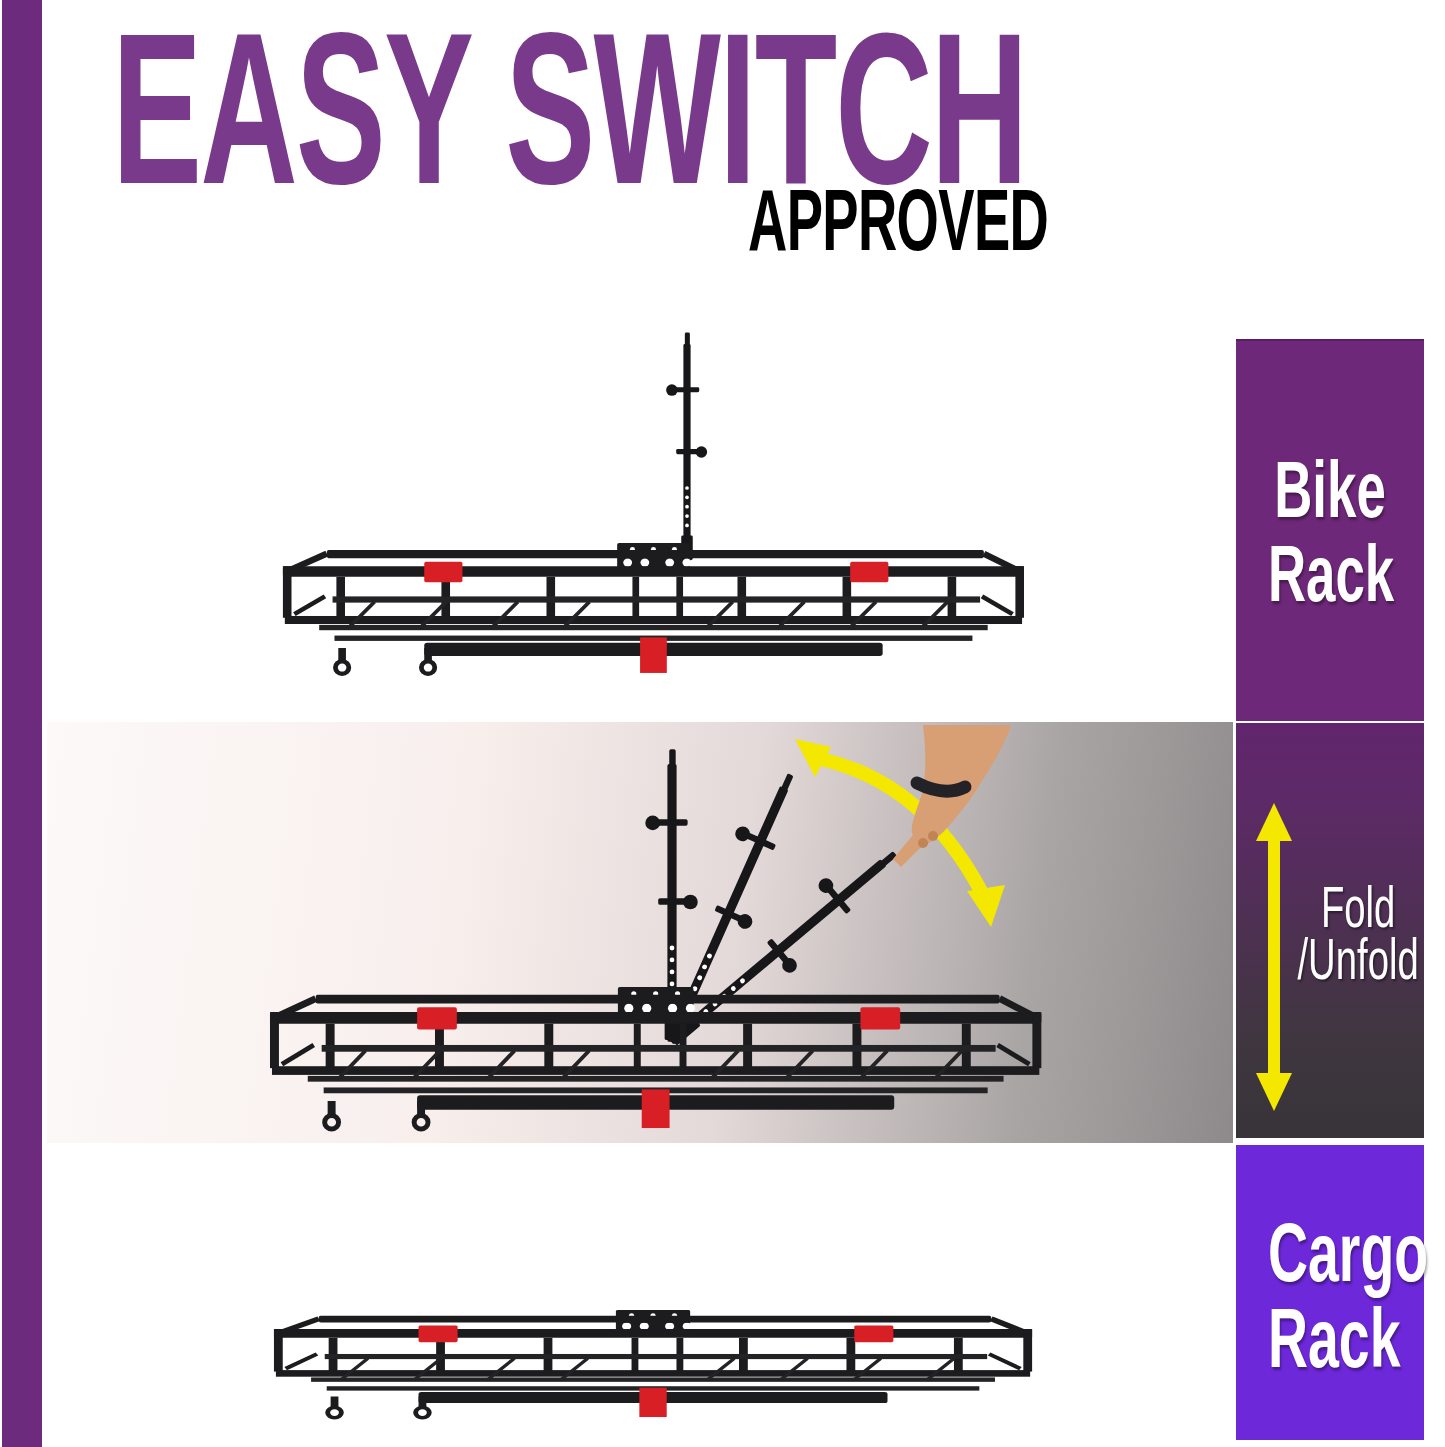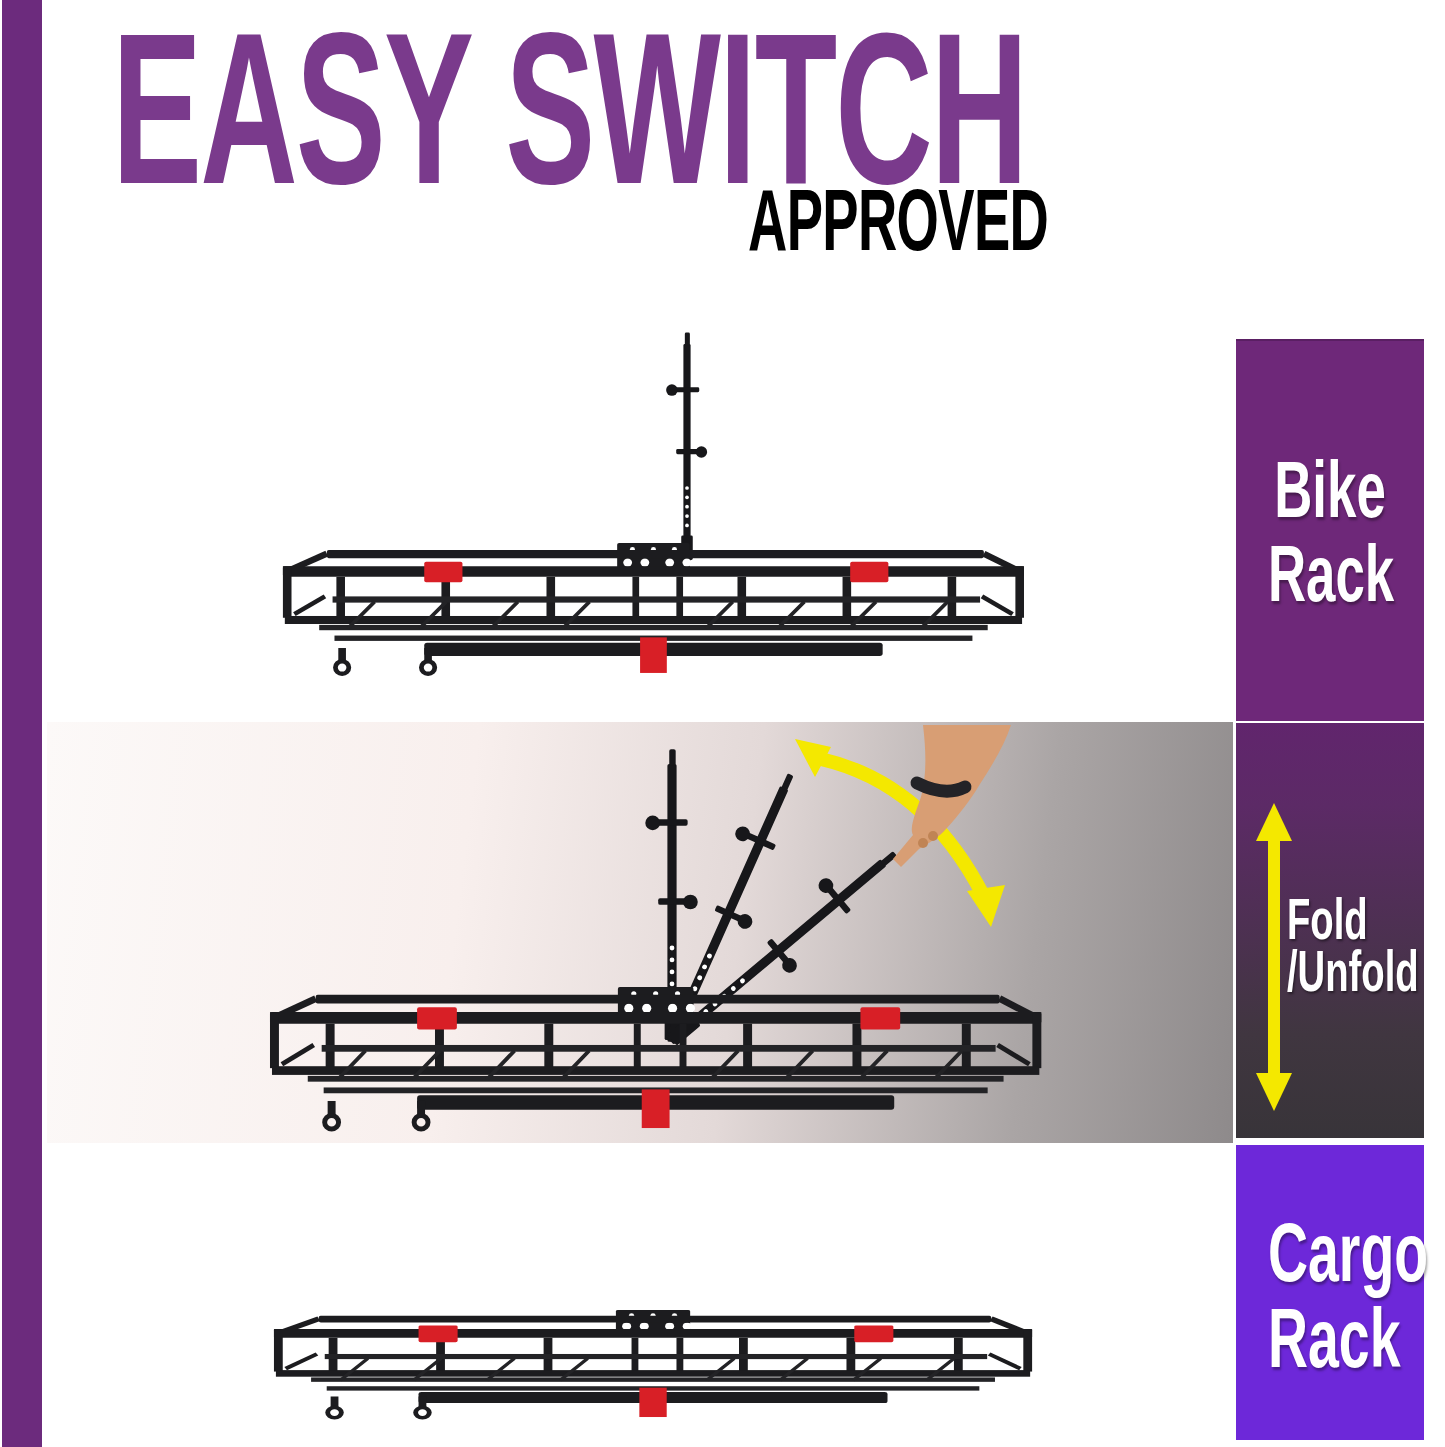--- a/index.html
+++ b/index.html
@@ -20,22 +20,22 @@
   .panel{position:absolute;left:1236px;width:188px;color:#ffffff;font-weight:bold;}
   .panel-bike{top:339px;height:380px;background:#6e2879;border-top:2px solid #5a1f63;}
   .panel-fold{top:723px;height:415px;
          background:linear-gradient(180deg,#61256d 0%,#5c2a66 20%,#4e3053 48%,#403640 75%,#383439 100%);}
   .panel-cargo{top:1145px;height:295px;background:#6d28d9;}
   .panel-label{text-align:center;font-size:80px;line-height:84px;
          text-shadow:2px 3px 3px rgba(0,0,0,0.35);}
   .panel-bike .panel-label{margin-top:107px;}
   .panel-cargo .panel-label{margin-top:64px;font-size:84px;line-height:86px;}
   .lineX{display:block;transform:scaleX(0.66);transform-origin:50% 50%;white-space:nowrap;}
-  .fold-label{position:absolute;right:5px;top:170px;text-align:left;font-size:58px;line-height:52px;
-         font-weight:bold;text-shadow:2px 2px 3px rgba(0,0,0,0.45);}
+  .fold-label{position:absolute;right:5px;top:158px;text-align:center;font-size:58px;line-height:52px;
+         font-weight:normal;text-shadow:2px 2px 3px rgba(0,0,0,0.45);}
   .fold-label .lineX{transform-origin:100% 50%;}
   .updown{position:absolute;left:8px;top:74px;width:64px;height:320px;}
   .hidden-defs{position:absolute;width:0;height:0;overflow:hidden;}
 </style>
 </head>
 <body>
 
 <div class="stage">
 
   <svg class="hidden-defs" aria-hidden="true">

